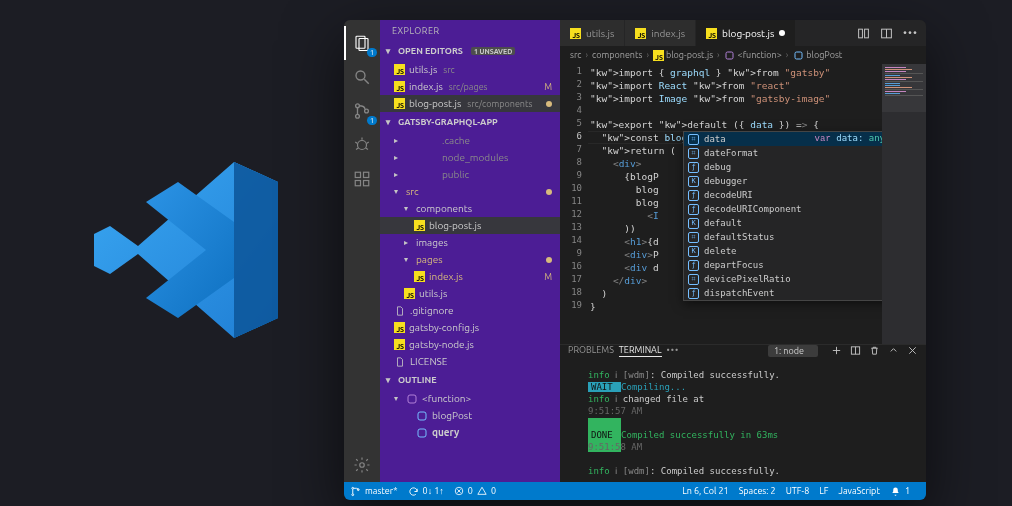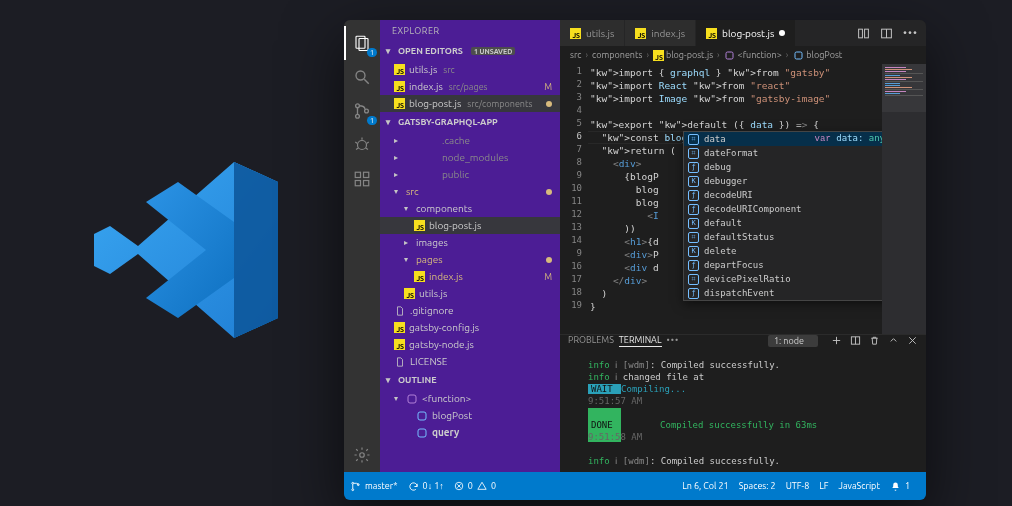--- a/index.html
+++ b/index.html
@@ -231,26 +231,26 @@
   }
   .panel .ptabs .picons { display:flex; gap:8px; color:#c5c5c5; margin-left:8px;}
   .panel .term {
     flex:1; font-family:Menlo,Consolas,monospace; font-size:9px;
     line-height:12px; padding:2px 8px; color:#ccc;margin-left:20px;
   }
   .term .info{ color:#32b45f; }
   .term .wdm{ color:#888; }
   .term .wait{ background:#2aa0b8; color:#111; padding:0 3px;}
   .term .done{ background:#32b45f; color:#111; padding:12px 3px;}
-  .term .ok{ color:#32b45f;padding-left:39px; }
+  .term .ok{ color:#32b45f; }
   .term .ts{ color:#666; }
 
   
   .status {
-    height:28px; background:#007acc; color:#fff;
+    height:18px; background:#007acc; color:#fff;
     display:flex; align-items:center; font-size:9px;
     padding:0 6px;
   }
   .status .grp { display:flex; align-items:center; gap:4px; margin-right:10px; cursor:pointer;}
   .status .spacer{flex:1;}
   .status svg{ display:block; }
 
 </style>
 </head>
 <body>
@@ -586,22 +586,22 @@
                 <polyline points="6 14 12 8 18 14"></polyline>
               </svg>
             <svg width="11" height="11" viewBox="0 0 24 24" stroke="currentColor" stroke-width="2" fill="none">
                 <line x1="5" y1="5" x2="19" y2="19"></line>
                 <line x1="19" y1="5" x2="5" y2="19"></line>
               </svg>
           </div>
         </div>
         <div class="term" id="term">
             <div><span class="info">info</span> <span class="wdm">ℹ</span> <span class="wdm">[wdm]</span>: Compiled successfully.</div>
+            <div><span class="wait"> WAIT </span> <span style="color:#2aa0b8">Compiling...</span></div>
             <div><span class="info">info</span> <span class="wdm">ℹ</span> changed file at</div>
-            <div><span class="wait"> WAIT </span> <span style="color:#2aa0b8">Compiling...</span></div>
             <div><span class="ts">9:51:57 AM</span></div>
             <div>&nbsp;</div>
             <div><span class="done"> DONE </span> <span class="ok">Compiled successfully in 63ms</span></div>
             <div><span class="ts">9:51:58 AM</span></div>
             <div>&nbsp;</div>
             <div><span class="info">info</span> <span class="wdm">ℹ</span> <span class="wdm">[wdm]</span>: Compiled successfully.</div>
           </div>
       </div>
     </div>
   </div>

